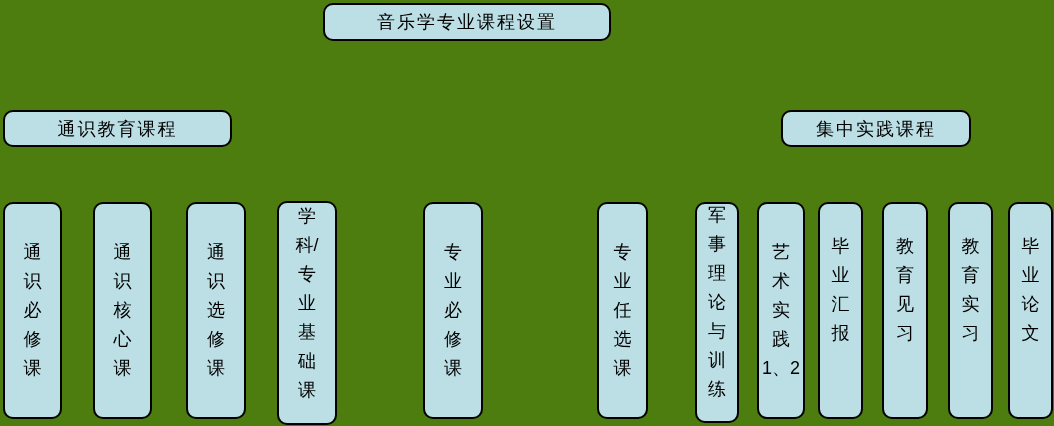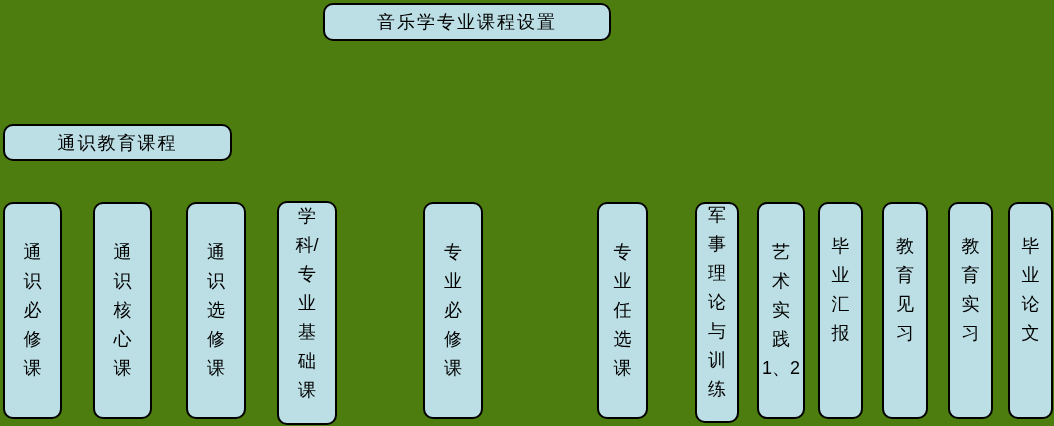--- a/index.html
+++ b/index.html
@@ -36,21 +36,22 @@
   .lines7 { padding-bottom: 20px; }
   .lines4 { padding-bottom: 42px; }
 </style>
 </head>
 <body>
 
 <div class="stage">
 
   <div class="box hbox" style="left:323px; top:3px;  width:288px; height:38px;">音乐学专业课程设置</div>
 
-  <div class="box hbox" style="left:3px;   top:124px; width:229px; height:37px;text-align:center;">通识教育课程</div>
+  <div class="box hbox" style="left:3px;   top:110px; width:229px; height:37px;text-align:center;">通识教育课程</div>
+  <div class="box hbox" style="left:781px; top:110px; width:190px; height:37px;">集中实践课程</div>
 
   <div class="box vbox" style="left:3px;    top:202px; width:59px; height:217px;">通
 识
 必
 修
 课</div>
   <div class="box vbox" style="left:93px;   top:202px; width:59px; height:217px;">通
 识
 核
 心

